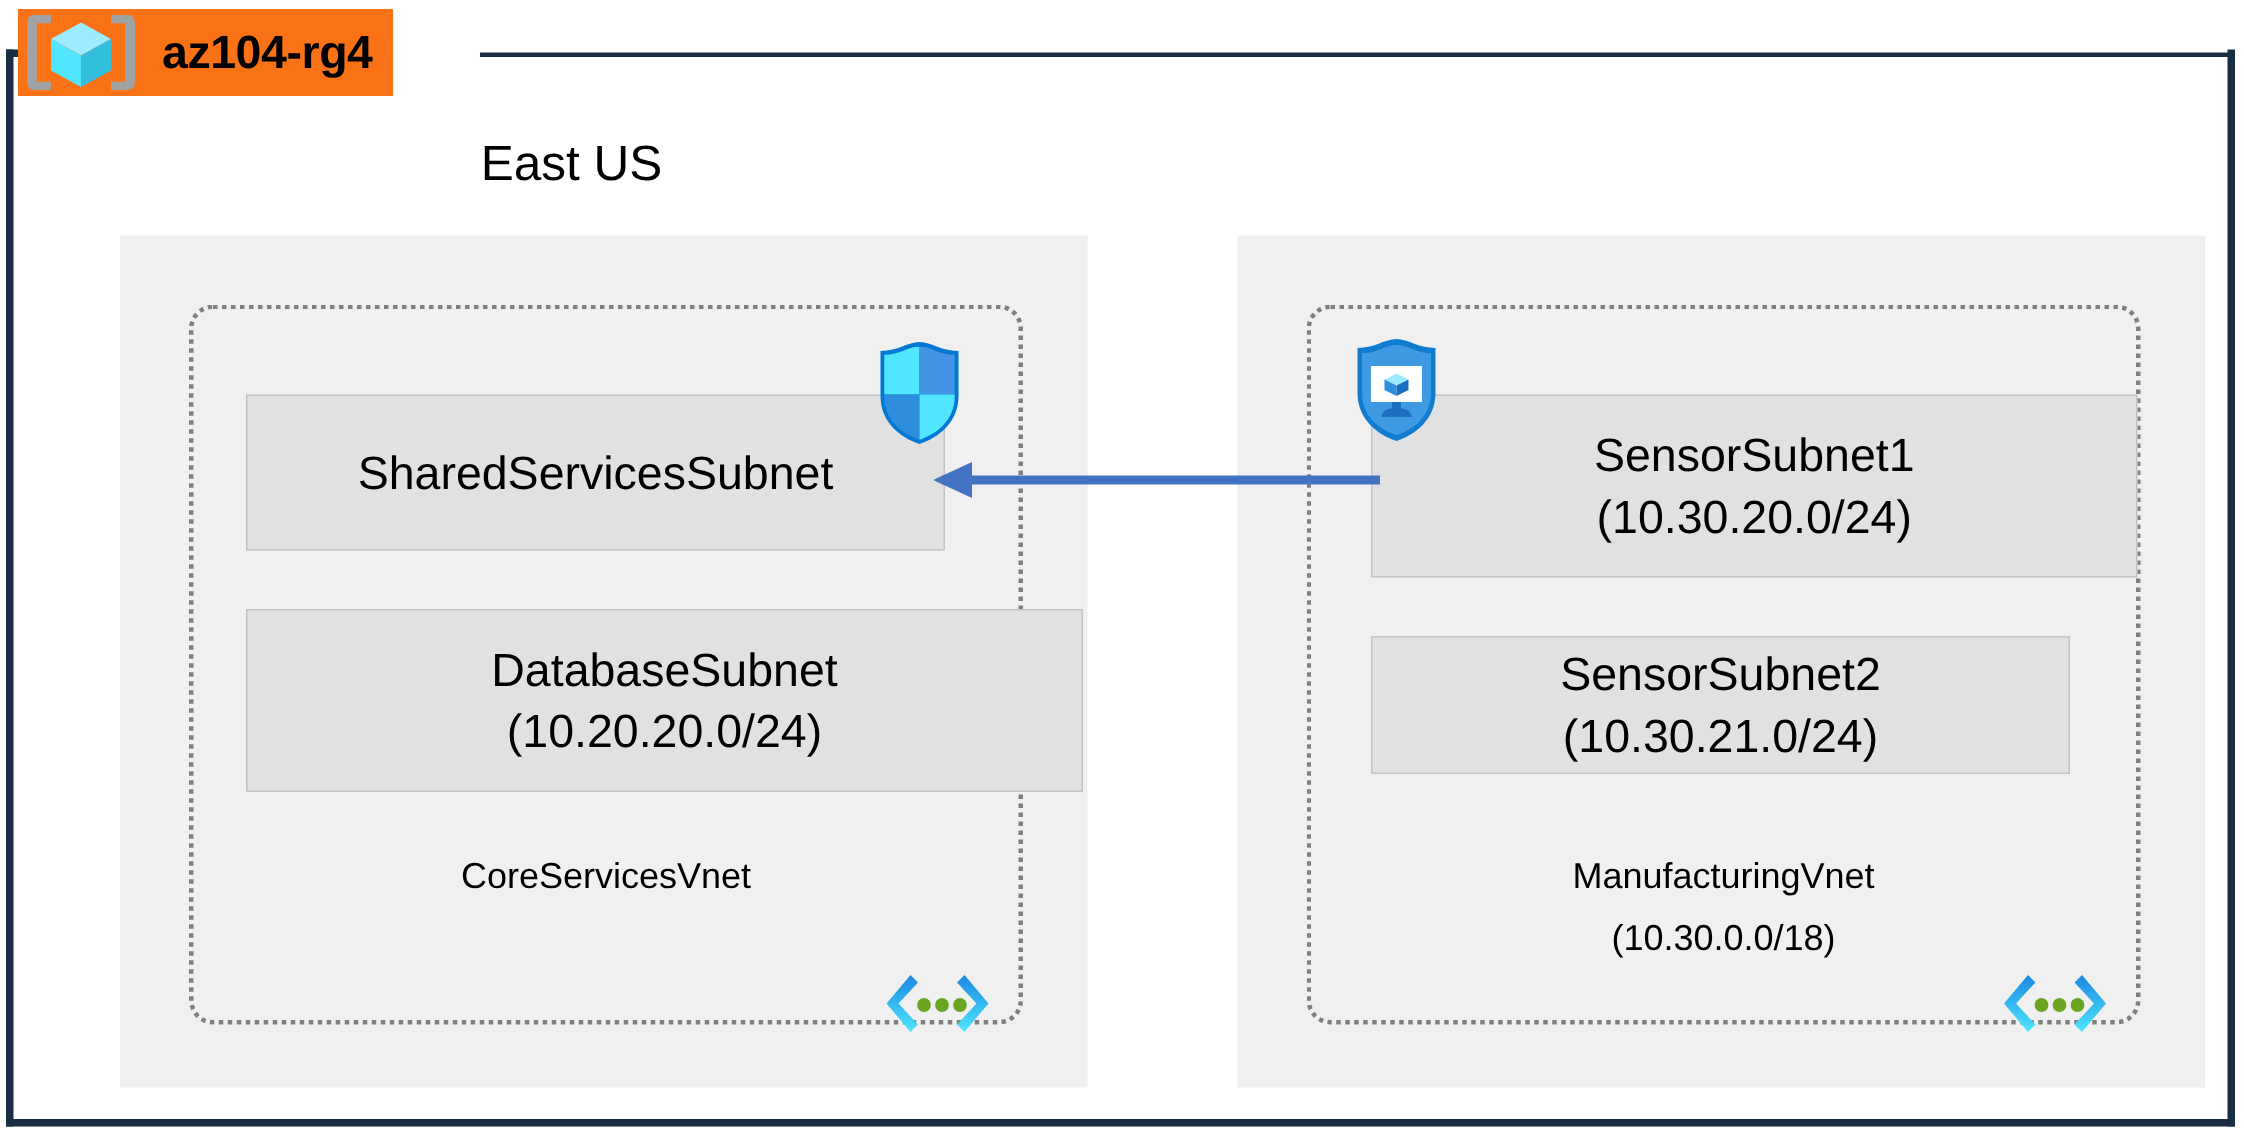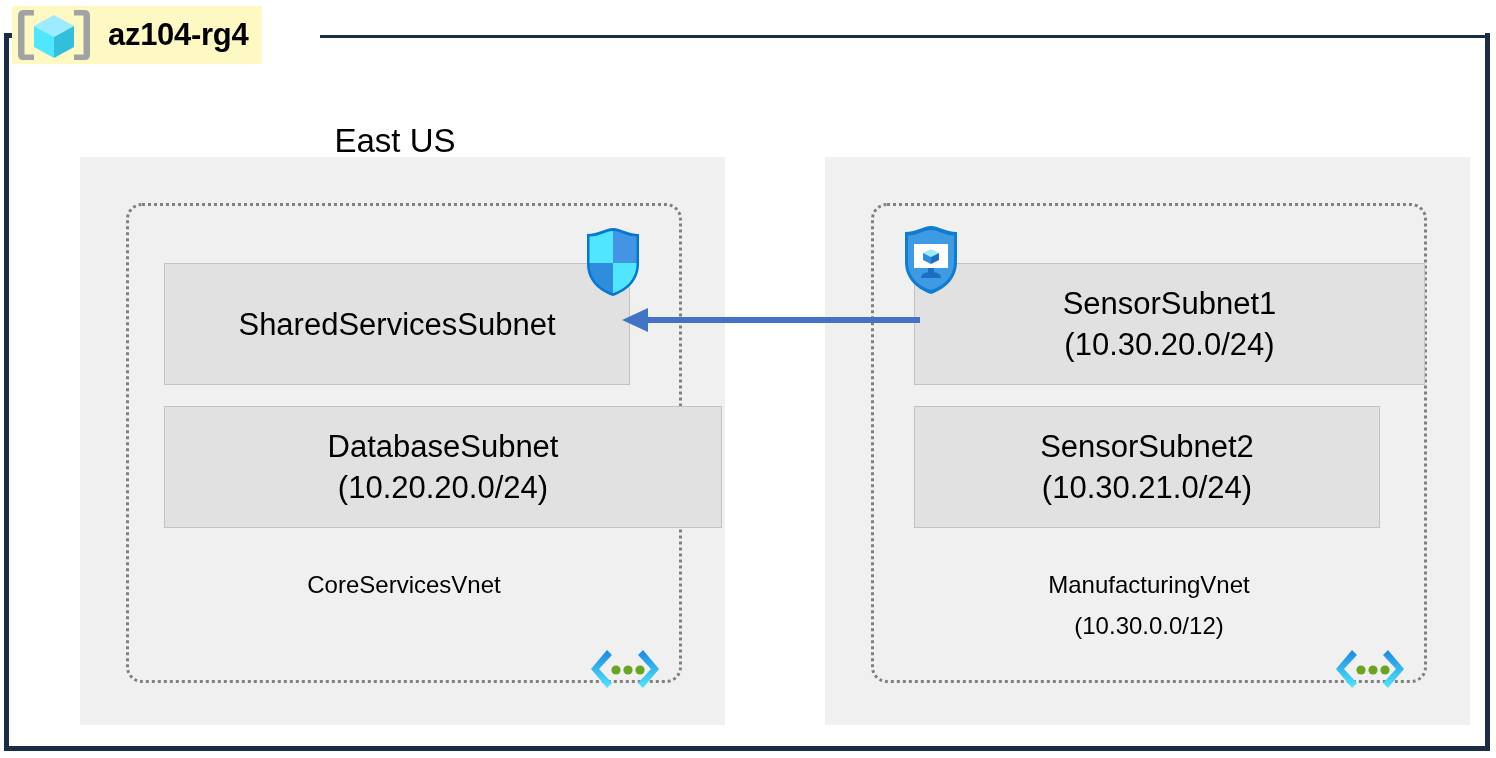--- a/index.html
+++ b/index.html
@@ -53,21 +53,21 @@
 
   
   .rg-title {
     position: absolute;
     left: 12px;
     top: 6px;
     height: 58px;
     display: flex;
     align-items: center;
     gap: 12px;
-    background: #fef9c3;
+    background: #f97316;
     padding-right: 14px;
   }
   .rg-title-text {
     font-size: 31px;
     font-weight: bold;
     color: #000000;
     letter-spacing: -0.3px;
     white-space: nowrap;
   }
   .rg-icon {
@@ -86,21 +86,21 @@
     color: #000000;
     text-align: center;
     white-space: nowrap;
     line-height: 42px;
   }
   .region-box {
     position: absolute;
     background: #f0f0f0;
   }
 
-  #region-eastus       { left: 210px;  width: 370px; margin-top: 32px; }
+  #region-eastus       { left: 196px;  width: 370px; }
   #region-westeurope   { left: 960px;  width: 370px; }
 
   #region-box-eastus     { left: 80px;  top: 157px; width: 645px; height: 568px; }
   #region-box-westeurope { left: 825px; top: 157px; width: 645px; height: 568px; }
 
   
   .vnet {
     position: absolute;
     border: 3px dotted #808080;
     border-radius: 16px;
@@ -134,24 +134,24 @@
     justify-content: center;
     align-items: center;
   }
   .subnet-line {
     font-size: 31px;
     line-height: 41px;
     color: #000000;
     white-space: nowrap;
     text-align: center;
   }
-  #subnet-shared   { left: 164px; top: 263px; width: 466px; height: 122px; }
+  #subnet-shared   { left: 164px; top: 263px; width: 466px; height: 104px; }
   #subnet-database { left: 164px; top: 406px; width: 558px; height: 122px; }
   #subnet-sensor1  { left: 914px; top: 263px; width: 511px; height: 122px; }
-  #subnet-sensor2  { left: 914px; top: 406px; width: 466px; height: 122px; }
+  #subnet-sensor2  { left: 914px; top: 424px; width: 466px; height: 92px; }
 
   
   .float-icon {
     position: absolute;
   }
   #icon-nsg        { left: 581px; top: 226px; width: 64px; height: 72px; }
   #icon-defender   { left: 899px; top: 224px; width: 64px; height: 72px; }
   #icon-vnet-core  { left: 590px; top: 648px; width: 70px; height: 46px; }
   #icon-vnet-manu  { left: 1335px; top: 648px; width: 70px; height: 46px; }
 
@@ -198,21 +198,21 @@
 
   <div class="vnet" id="vnet-core">
     <div class="vnet-name">
       <div>CoreServicesVnet</div>
     </div>
   </div>
 
   <div class="vnet" id="vnet-manu">
     <div class="vnet-name">
       <div>ManufacturingVnet</div>
-      <div>(10.30.0.0/12)</div>
+      <div>(10.30.0.0/18)</div>
     </div>
   </div>
 
   <div class="subnet" id="subnet-shared">
     <div class="subnet-line">SharedServicesSubnet</div>
   </div>
   <div class="subnet" id="subnet-database">
     <div class="subnet-line">DatabaseSubnet</div>
     <div class="subnet-line">(10.20.20.0/24)</div>
   </div>

